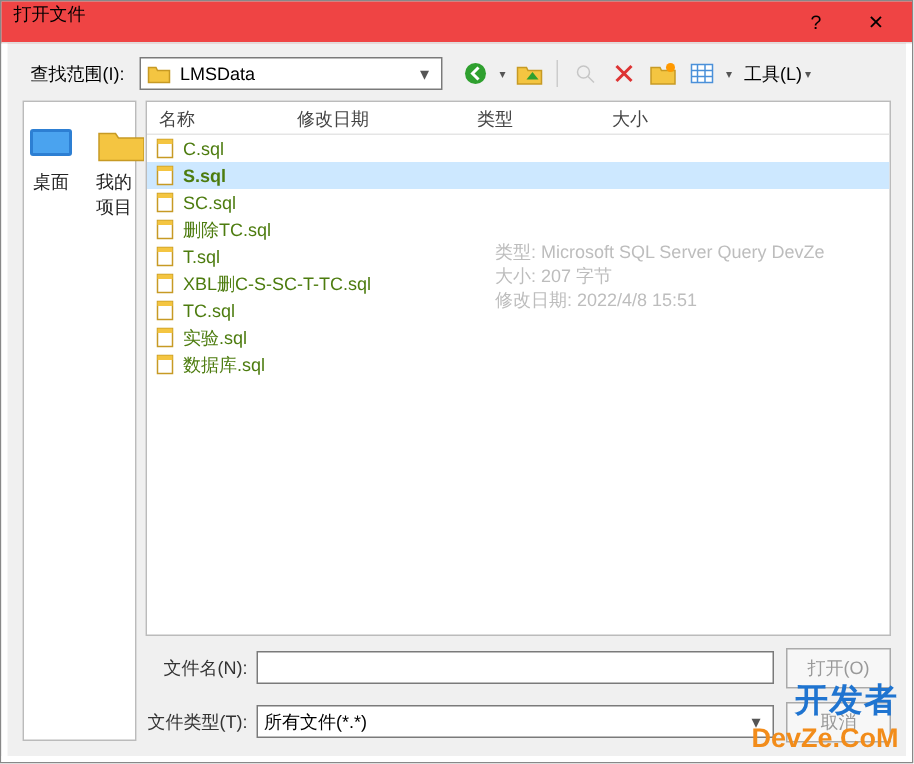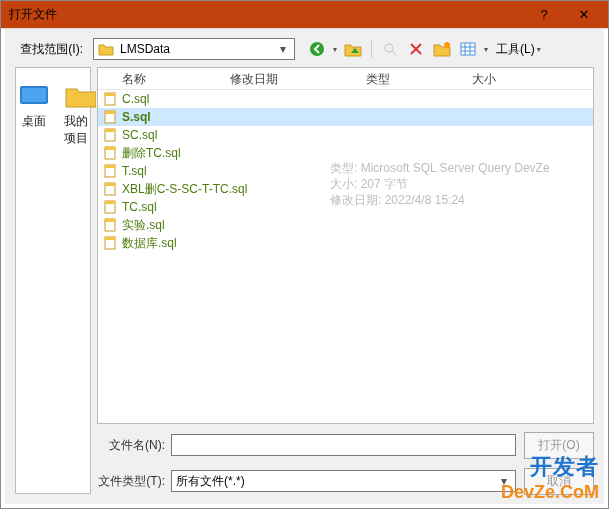--- a/index.html
+++ b/index.html
@@ -1,18 +1,18 @@
 <!DOCTYPE html>
 <html><head>
   <meta charset="utf-8">
   <style>
     * { margin: 0; padding: 0; box-sizing: border-box; font-family: "Microsoft YaHei", "SimSun", sans-serif; font-size: 12px; }
     body { width: 609px; height: 509px; background: #fff; position: relative; overflow: hidden; }
     .dialog { width: 609px; height: 509px; border: 1px solid #888; background: #f0f0f0; display: flex; flex-direction: column; }
-    .titlebar { height: 28px; background: #c2410c; display: flex; align-items: center; padding: 0 4px 0 8px; border-bottom: 1px solid #ddd; }
+    .titlebar { height: 28px; background: #ef4444; display: flex; padding: 0 4px 0 8px; border-bottom: 1px solid #ddd; }
     .titlebar .title { flex: 1; font-size: 12px; }
     .titlebar .help, .titlebar .close { width: 40px; height: 26px; display: flex; align-items: center; justify-content: center; cursor: pointer; font-size: 13px;}
     .body-area { flex: 1; padding: 6px 10px 10px 10px; display: flex; flex-direction: column; background: #f0f0f0; border: 4px solid #fff; border-top: none;}
     .row1 { display: flex; align-items: center; height: 28px; gap: 6px; margin-bottom: 4px; }
     .row1 .lbl { width: 72px; text-align: right; padding-right: 4px;}
     .combo { flex: 0 0 202px; height: 22px; border: 1px solid #7a7a7a; background: #fff; display: flex; align-items: center; padding: 0 4px; position: relative; }
     .combo .cico { width: 16px; height: 16px; margin-right: 6px; display: flex; align-items:center; justify-content:center;}
     .combo .txt { flex: 1; }
     .combo .arrow { width: 14px; text-align: center; color: #555; }
     .toolbtns { display: flex; align-items: center; gap: 6px; margin-left: 6px;}
@@ -21,21 +21,21 @@
     .sep { width: 1px; height: 18px; background: #ccc; margin: 0 2px;}
     .tools-dd { display: flex; align-items: center; gap: 2px; cursor: pointer; padding: 0 2px;}
     .main-split { flex: 1; display: flex; gap: 6px; min-height: 0;}
     .places { width: 76px; border: 1px solid #bbb; background: #fff; padding: 8px 2px; display: flex; align-items: flex-start; gap: 14px;}
     .place { display: flex; flex-direction: column; align-items: center; gap: 3px; width: 100%; padding: 6px 0; cursor: pointer;}
     .place .ico { width: 32px; height: 28px; display:flex; align-items:center; justify-content:center;}
     .place .plabel { font-size: 12px; color: #222; }
     .listwrap { flex: 1; display: flex; flex-direction: column; }
     .listview { flex: 1; border: 1px solid #bbb; background: #fff; position: relative; overflow: hidden;}
     .headers { display: flex; height: 22px; border-bottom: 1px solid #e5e5e5; color:#444; }
-    .headers .col { padding: 3px 8px; border-right: 1px solid transparent; font-size:12px;margin-left:16px;}
+    .headers .col { padding: 3px 8px; border-right: 1px solid transparent; font-size:12px;}
     .col.name { width: 92px;}
     .col.date { width: 120px;}
     .col.type { width: 90px;}
     .col.size { width: 60px;}
     .rows { padding: 0; }
     .frow { display: flex; align-items: center; height: 18px; padding: 0 4px; cursor:pointer;}
     .frow .fico { width: 16px; height: 14px; margin-right: 4px; display:flex; align-items:center; justify-content:center;}
     .frow .fname { font-size: 12px; color: #4d7c0f;}
     .frow.selected { background: #cde8ff; font-weight: bold; }
     .tooltip { position: absolute; left: 232px; top: 92px; color: #bdbdbd; font-size: 12px; line-height: 16px; pointer-events: none; }
@@ -240,21 +240,21 @@
                     <rect x="2" y="1" width="10" height="12" fill="#fff" stroke="#c79a24"></rect>
                     <rect x="2" y="1" width="10" height="3" fill="#f4c541"></rect>
                   </svg>
                 </span>
                 <span class="fname">数据库.sql</span>
               </div>
             </div>
           <div class="tooltip">
             <div>类型: Microsoft SQL Server Query DevZe</div>
             <div>大小: 207 字节</div>
-            <div>修改日期: 2022/4/8 15:24</div>
+            <div>修改日期: 2022/4/8 15:51</div>
           </div>
         </div>
 
         <div class="bottom">
           <div class="brow">
             <div class="blbl">文件名(N):</div>
             <div class="binput"></div>
             <div class="bbtn">打开(O)</div>
           </div>
           <div class="brow">

